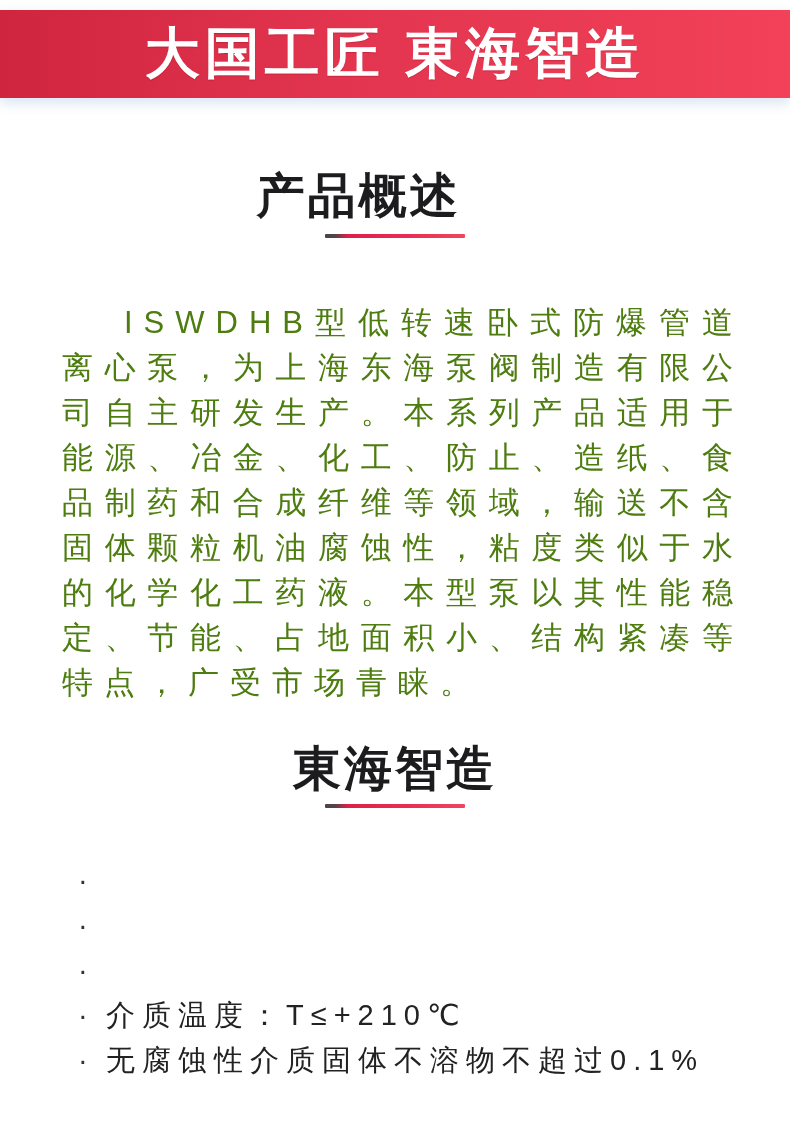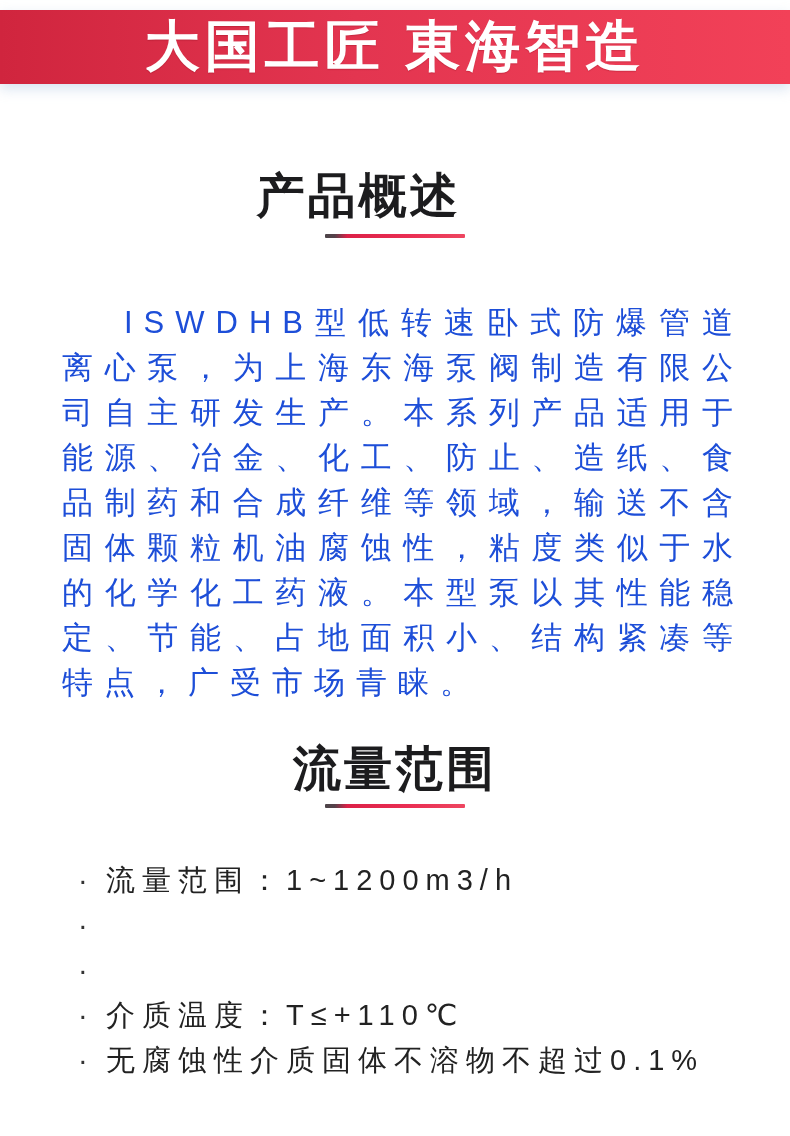--- a/index.html
+++ b/index.html
@@ -15,21 +15,21 @@
     height: 1136px;
     position: relative;
     background: #ffffff;
   }
   
   .banner {
     position: absolute;
     top: 10px;
     left: 0;
     width: 790px;
-    height: 74px;
+    height: 88px;
     background: linear-gradient(90deg, #d0253e 0%, #e33550 45%, #f24158 100%);
     display: flex;
     align-items: center;
     justify-content: center;
     box-shadow: 0 5px 12px rgba(170, 195, 225, 0.45);
   }
   .banner-title {
     color: #ffffff;
     font-size: 55px;
     font-weight: bold;
@@ -59,21 +59,21 @@
   .underline-conditions { position: absolute; top: 804px; left: 325px; margin: 0; }
   
   .overview-paragraph {
     position: absolute;
     top: 300px;
     left: 62px;
     width: 682px;
     font-size: 31px;
     line-height: 45px;
     letter-spacing: 11px;
-    color: #1d4ed8;
+    color: #4d7c0f;
     text-align: justify;
     text-indent: 2em;
   }
   
   .conditions-list {
     position: absolute;
     top: 858px;
     left: 78px;
     width: 660px;
     list-style: none;
@@ -103,37 +103,36 @@
 
   <div class="banner">
     <div class="banner-title">大国工匠 東海智造</div>
   </div>
 
   <h2 class="section-title title-overview">产品概述</h2>
   <div class="title-underline underline-overview"></div>
 
   <p class="overview-paragraph">ISWDHB型低转速卧式防爆管道离心泵，为上海东海泵阀制造有限公司自主研发生产。本系列产品适用于能源、冶金、化工、防止、造纸、食品制药和合成纤维等领域，输送不含固体颗粒机油腐蚀性，粘度类似于水的化学化工药液。本型泵以其性能稳定、节能、占地面积小、结构紧凑等特点，广受市场青睐。</p>
 
-  <h2 class="section-title title-conditions">流量范围</h2>
+  <h2 class="section-title title-conditions">東海智造</h2>
   <div class="title-underline underline-conditions"></div>
 
   <ul class="conditions-list">
     <li class="condition-item">
       <span class="bullet-dot">·</span>
-      <span>流量范围：1~1200m3/h</span>
     </li>
     <li class="condition-item">
       <span class="bullet-dot">·</span>
     </li>
     <li class="condition-item">
       <span class="bullet-dot">·</span>
     </li>
     <li class="condition-item">
       <span class="bullet-dot">·</span>
-      <span>介质温度：T≤+110℃</span>
+      <span>介质温度：T≤+210℃</span>
     </li>
     <li class="condition-item">
       <span class="bullet-dot">·</span>
       <span>无腐蚀性介质固体不溶物不超过0.1%</span>
     </li>
   </ul>
 
 </div>
 
 </body></html>

